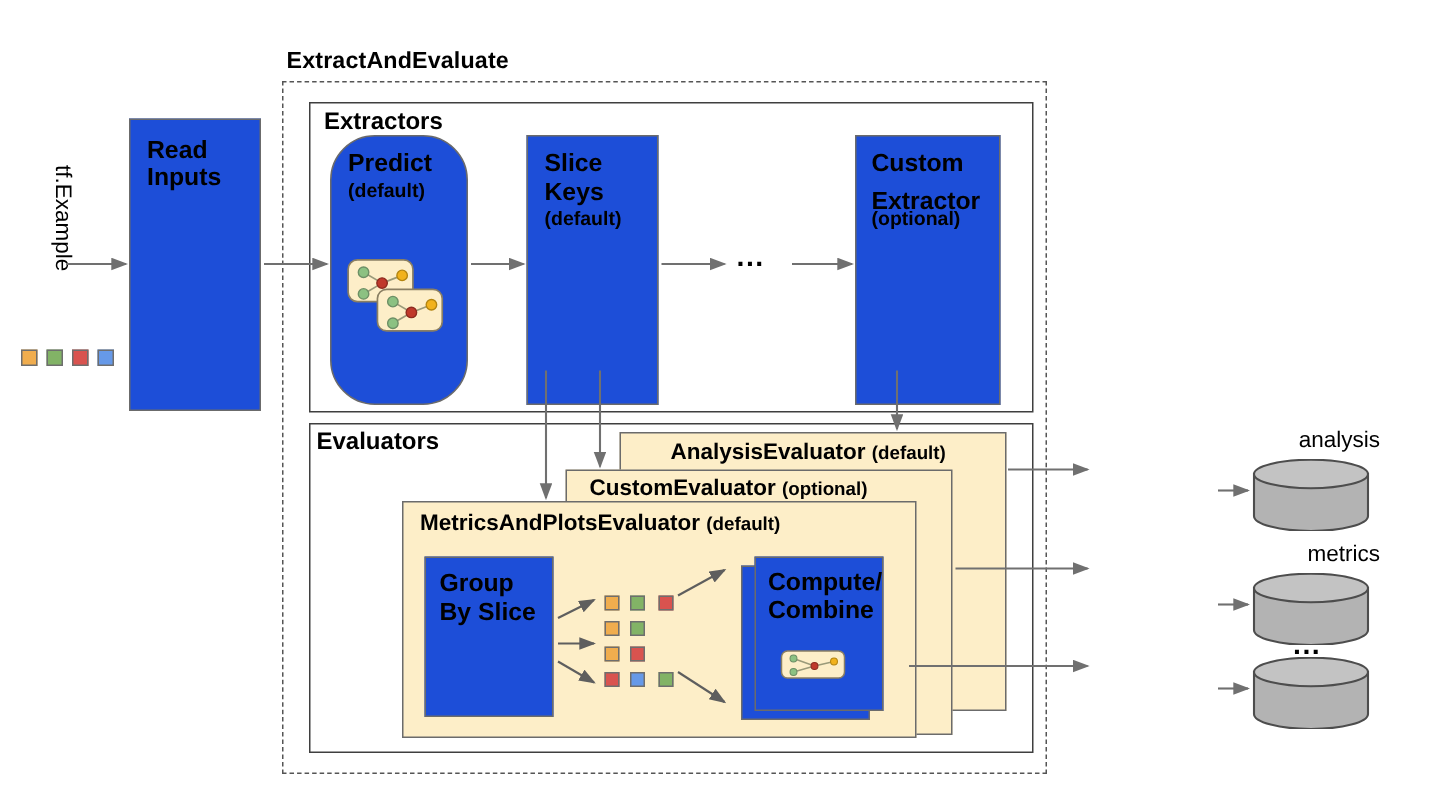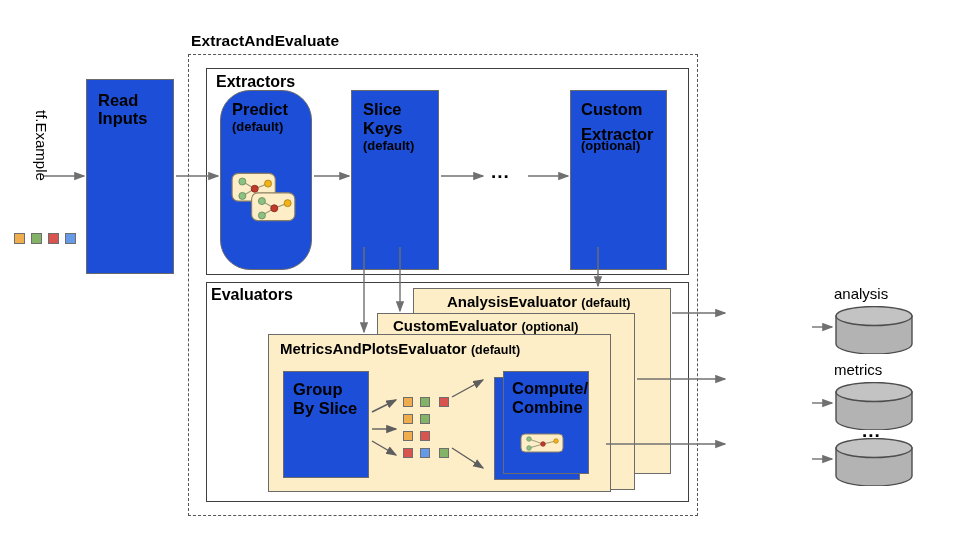--- a/index.html
+++ b/index.html
@@ -98,21 +98,21 @@
     white-space: nowrap;
     transform-origin: 0 0;
     transform: rotate(90deg);
   }
 
   
   .cyl-label {
     font-size: 15px;
     color: #000;
     white-space: nowrap;
-    text-align: left;
+    text-align: right;
   }
 
   .dots {
     font-size: 19px;
     font-weight: bold;
     color: #000;
     letter-spacing: 1px;
     line-height: 1;
   }
 

